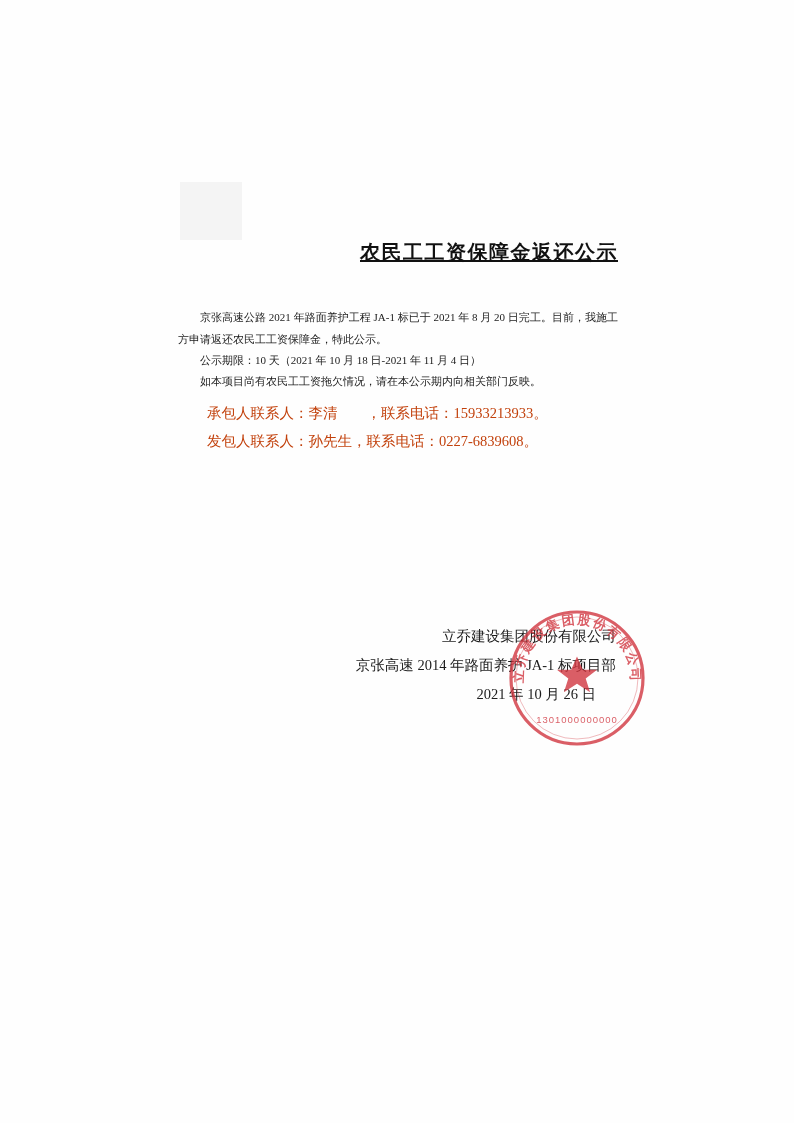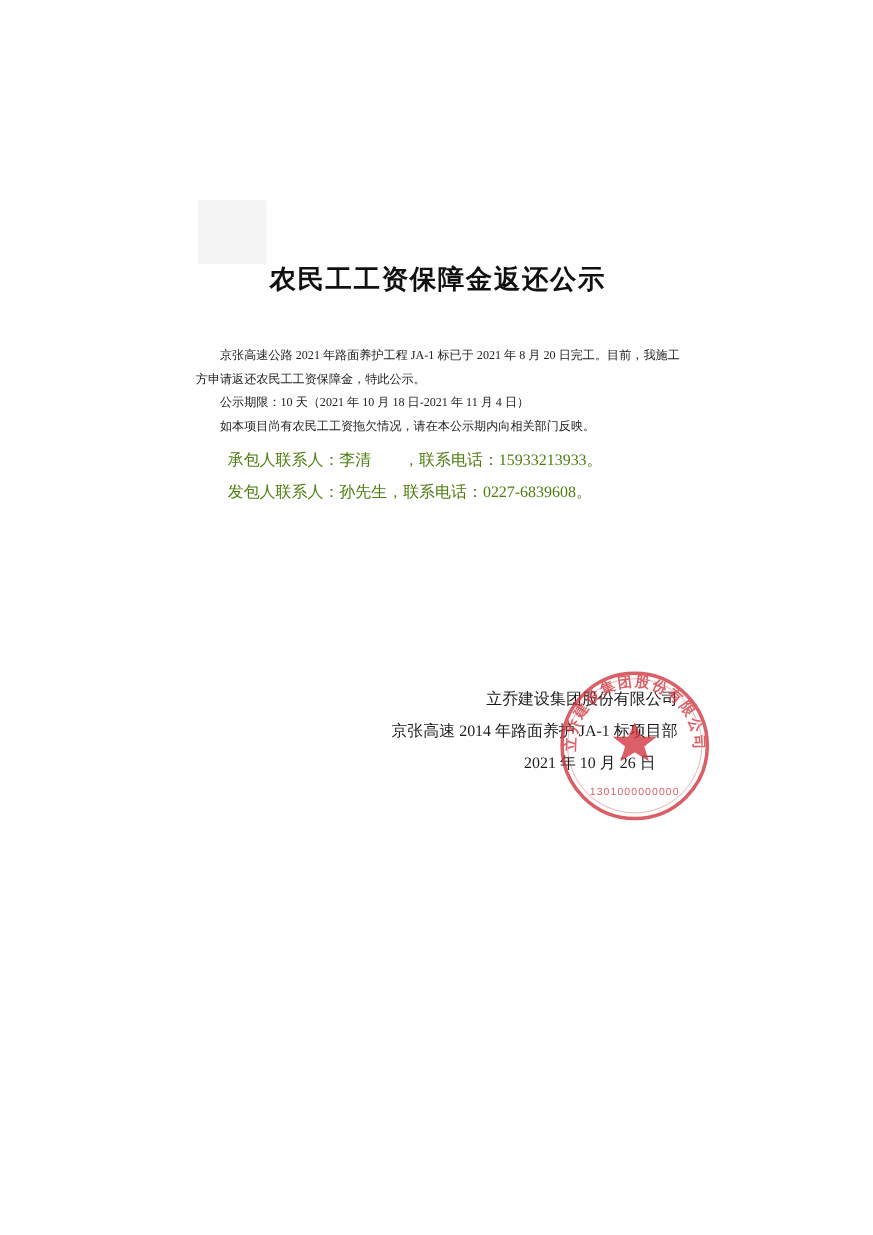--- a/index.html
+++ b/index.html
@@ -34,28 +34,29 @@
   }
 
   .doc-body {
     position: absolute;
     left: 178px;
     top: 236px;
     width: 440px;
   }
 
   .doc-title {
-    text-align: center;
-    font-size: 24px;
+    text-align: right;
+    font-size: 20px;
     font-weight: bold;
     letter-spacing: 1.5px;
     line-height: 1.6;
     font-family: "Liberation Sans", "DejaVu Sans", sans-serif;
     color: #111;
     margin-bottom: 38px;
+    text-decoration: underline;
   }
 
   .para {
     font-size: 11px;
     line-height: 2.0;
     text-align: justify;
     text-justify: inter-ideograph;
     color: #1c1c1c;
     margin: 0;
   }
@@ -66,21 +67,21 @@
     line-height: 1.95;
   }
 
   .contacts {
     margin-top: 6px;
   }
   .contact-line {
     font-size: 14.5px;
     line-height: 1.95;
     text-indent: 2em;
-    color: #4d7c0f;
+    color: #c2410c;
     white-space: pre;
   }
 
   .signature-block {
     position: absolute;
     left: 178px;
     top: 622px;
     width: 440px;
     text-align: right;
     font-size: 14.5px;

